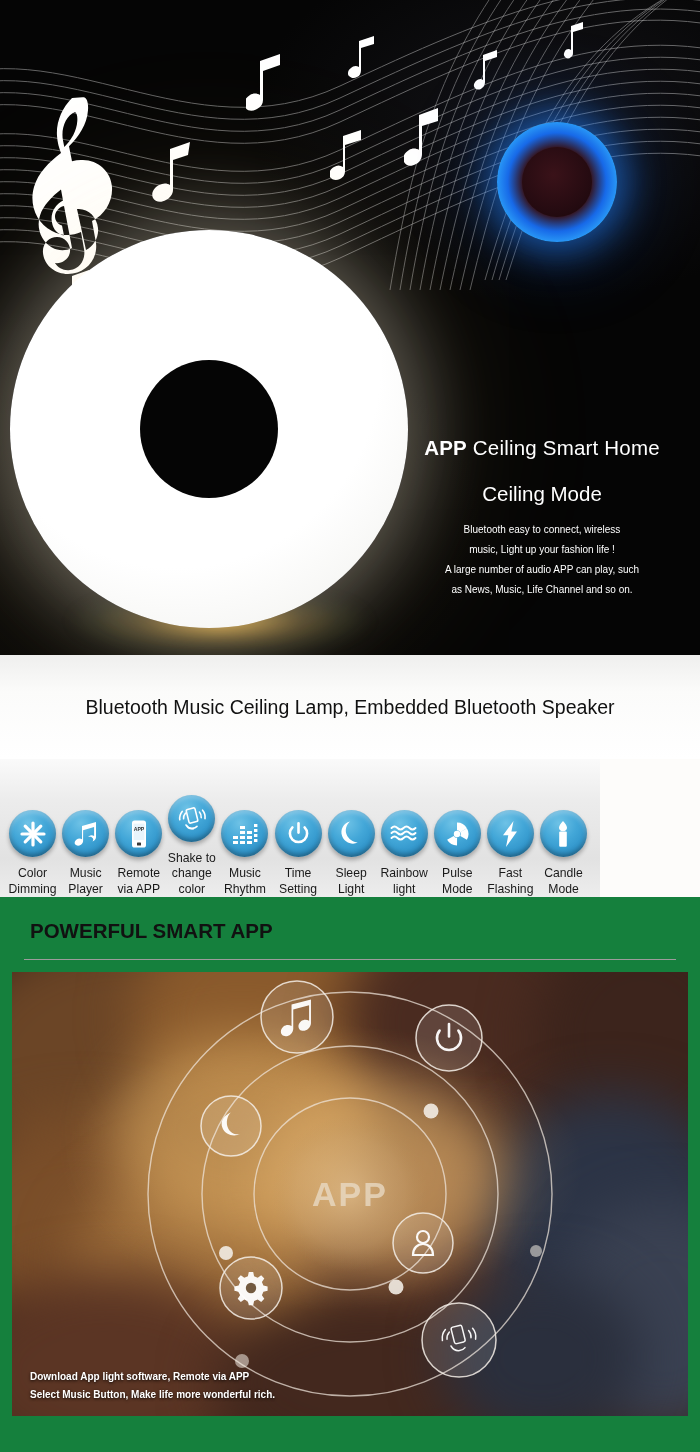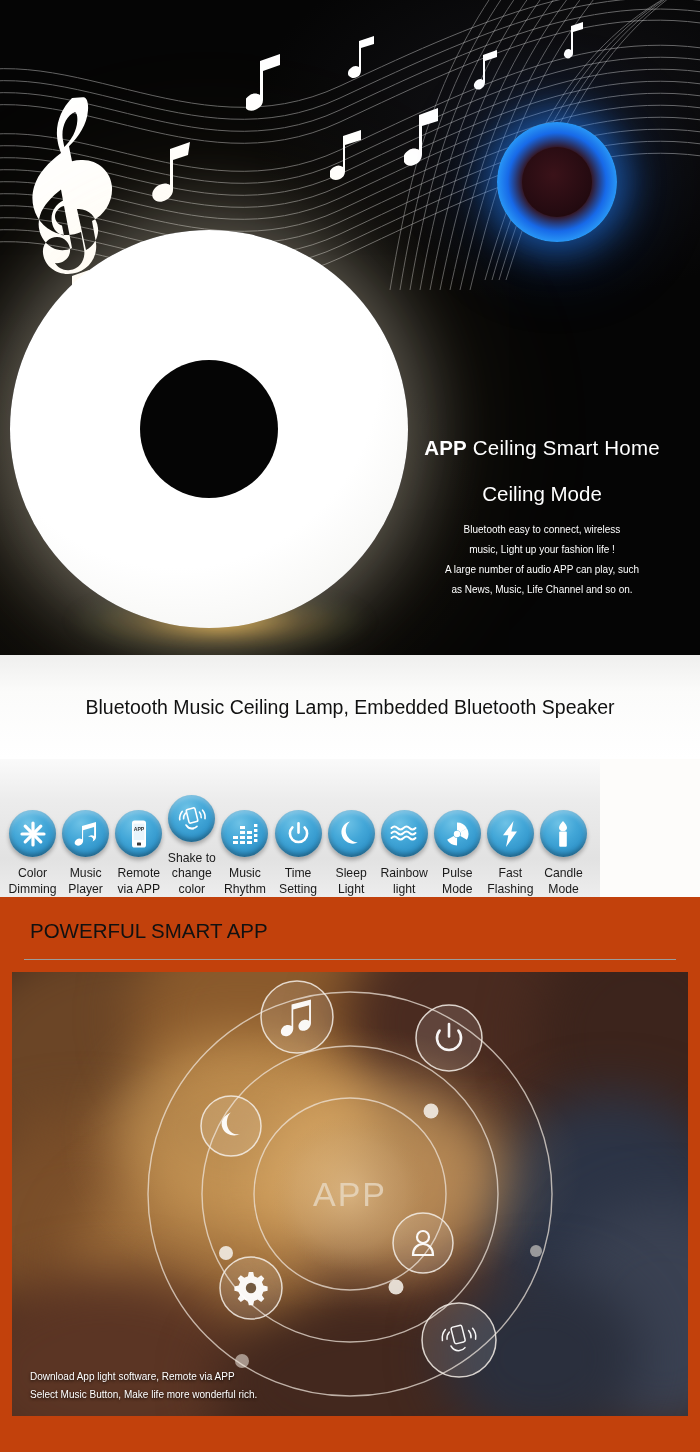--- a/index.html
+++ b/index.html
@@ -89,21 +89,21 @@
     box-shadow:0 3px 4px rgba(0,0,0,.28), inset 0 -3px 5px rgba(0,0,0,.30), inset 0 3px 5px rgba(255,255,255,.35);
     display:flex; align-items:center; justify-content:center;
     position:relative;
   }
   .badge svg { display:block; }
   .feat-label {
     margin-top:9px; font-size:12.2px; color:#1a1a1a; text-align:center; line-height:15.5px;
   }
 
   
-  .smart { position:relative; width:700px; height:555px; background:#c2410c; padding:22px 12px 0 12px; }
+  .smart { position:relative; width:700px; height:555px; background:#15803d; padding:22px 12px 0 12px;font-weight:bold; }
   .smart-h { font-size:20.5px; color:#111; padding-left:18px; }
   .smart-rule { margin:16px 12px 0 12px; height:1px; background:#9c9c9c; }
 
   .appshot {
     position:relative; margin:12px 0 0 0; width:676px; height:444px;
     overflow:hidden; background:#3a2318;
   }
   .bokeh { position:absolute; inset:0; }
   .bk { position:absolute; border-radius:50%; filter:blur(26px); }
   .appshot-vig {

